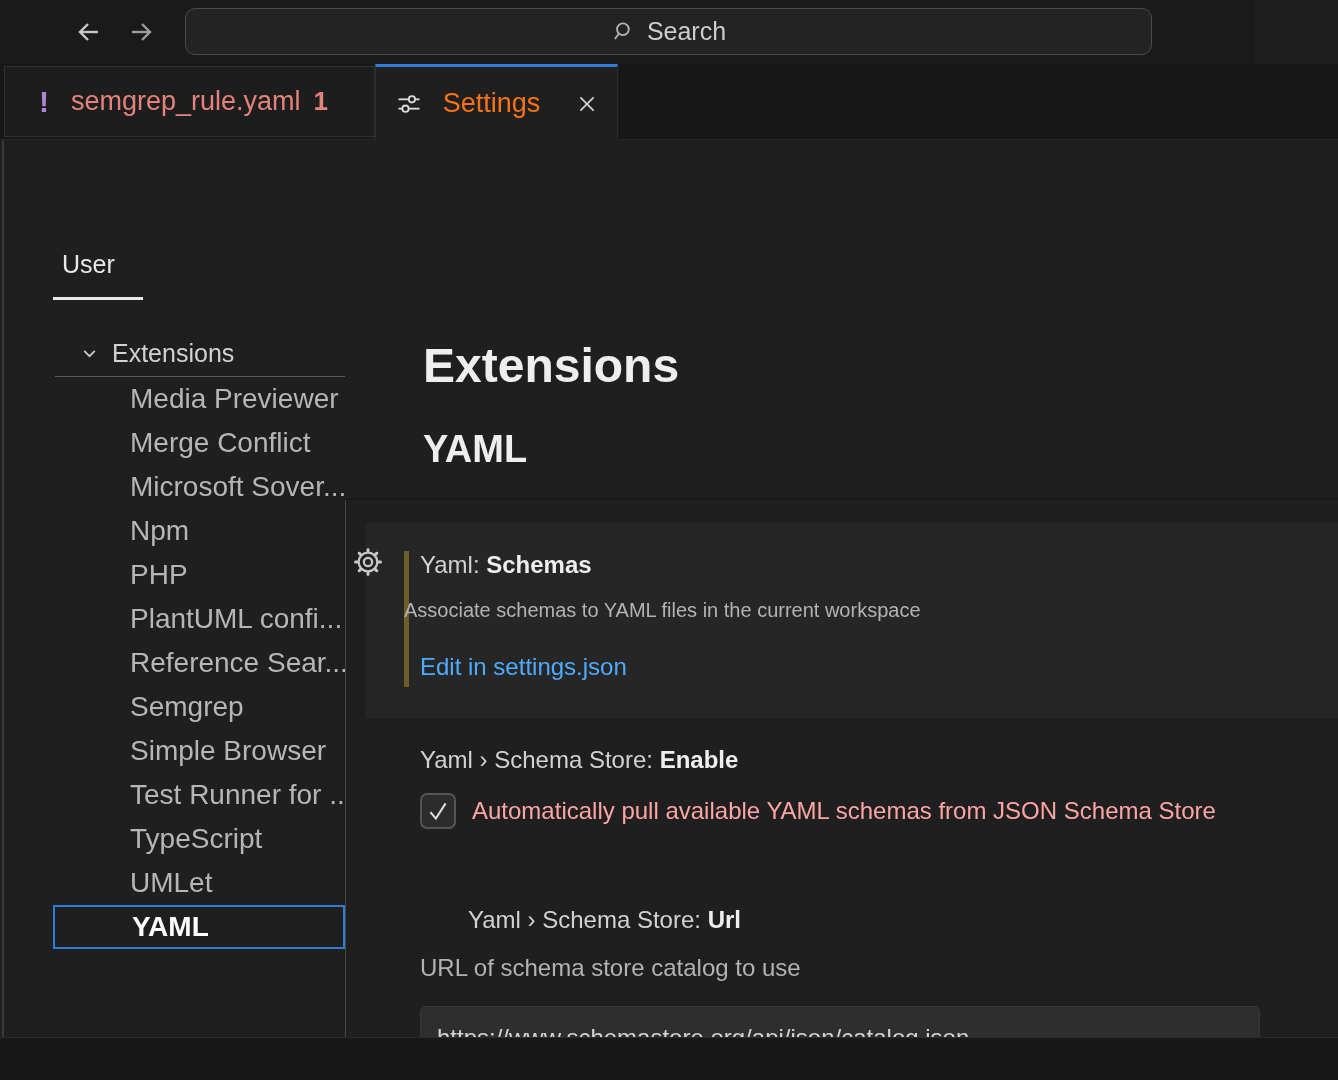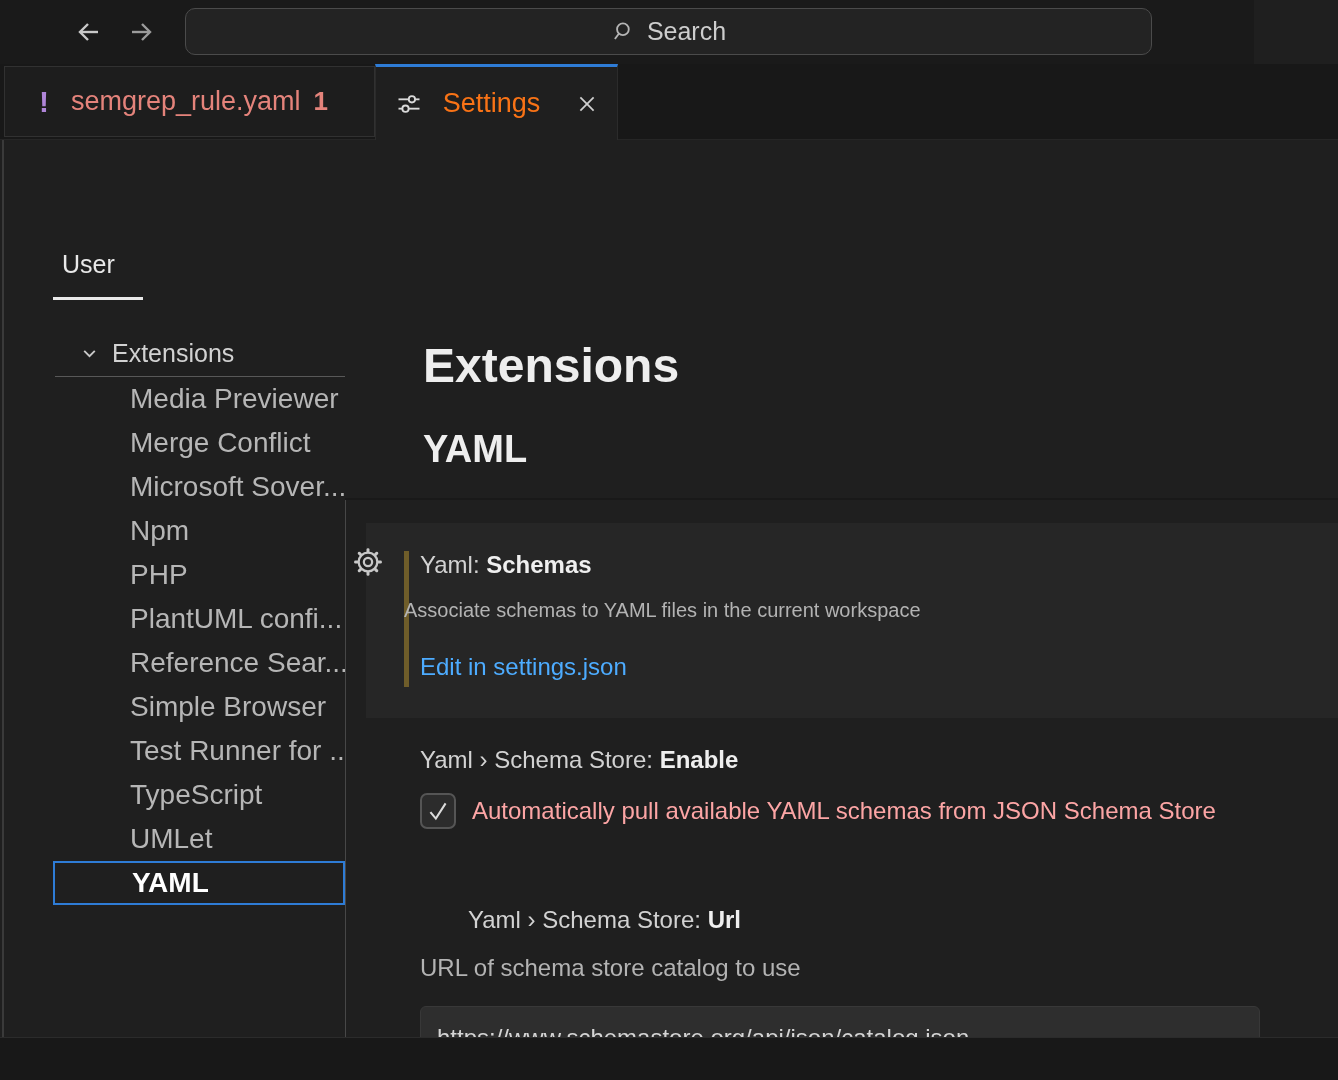--- a/index.html
+++ b/index.html
@@ -193,20 +193,21 @@
           <li class="toc-item"><span>Npm</span></li>
 
           <li class="toc-item"><span>PHP</span></li>
 
           <li class="toc-item"><span>PlantUML confi...</span></li>
 
 
 
           <li class="toc-item"><span>Reference Sear...</span></li>
 
+          <li class="toc-item"><span>Semgrep</span></li>
 
           <li class="toc-item"><span>Simple Browser</span></li>
 
           <li class="toc-item"><span>Test Runner for ...</span></li>
 
           <li class="toc-item"><span>TypeScript</span></li>
 
           <li class="toc-item"><span>UMLet</span></li>
 
           <li class="toc-item selected"><span>YAML</span></li>

